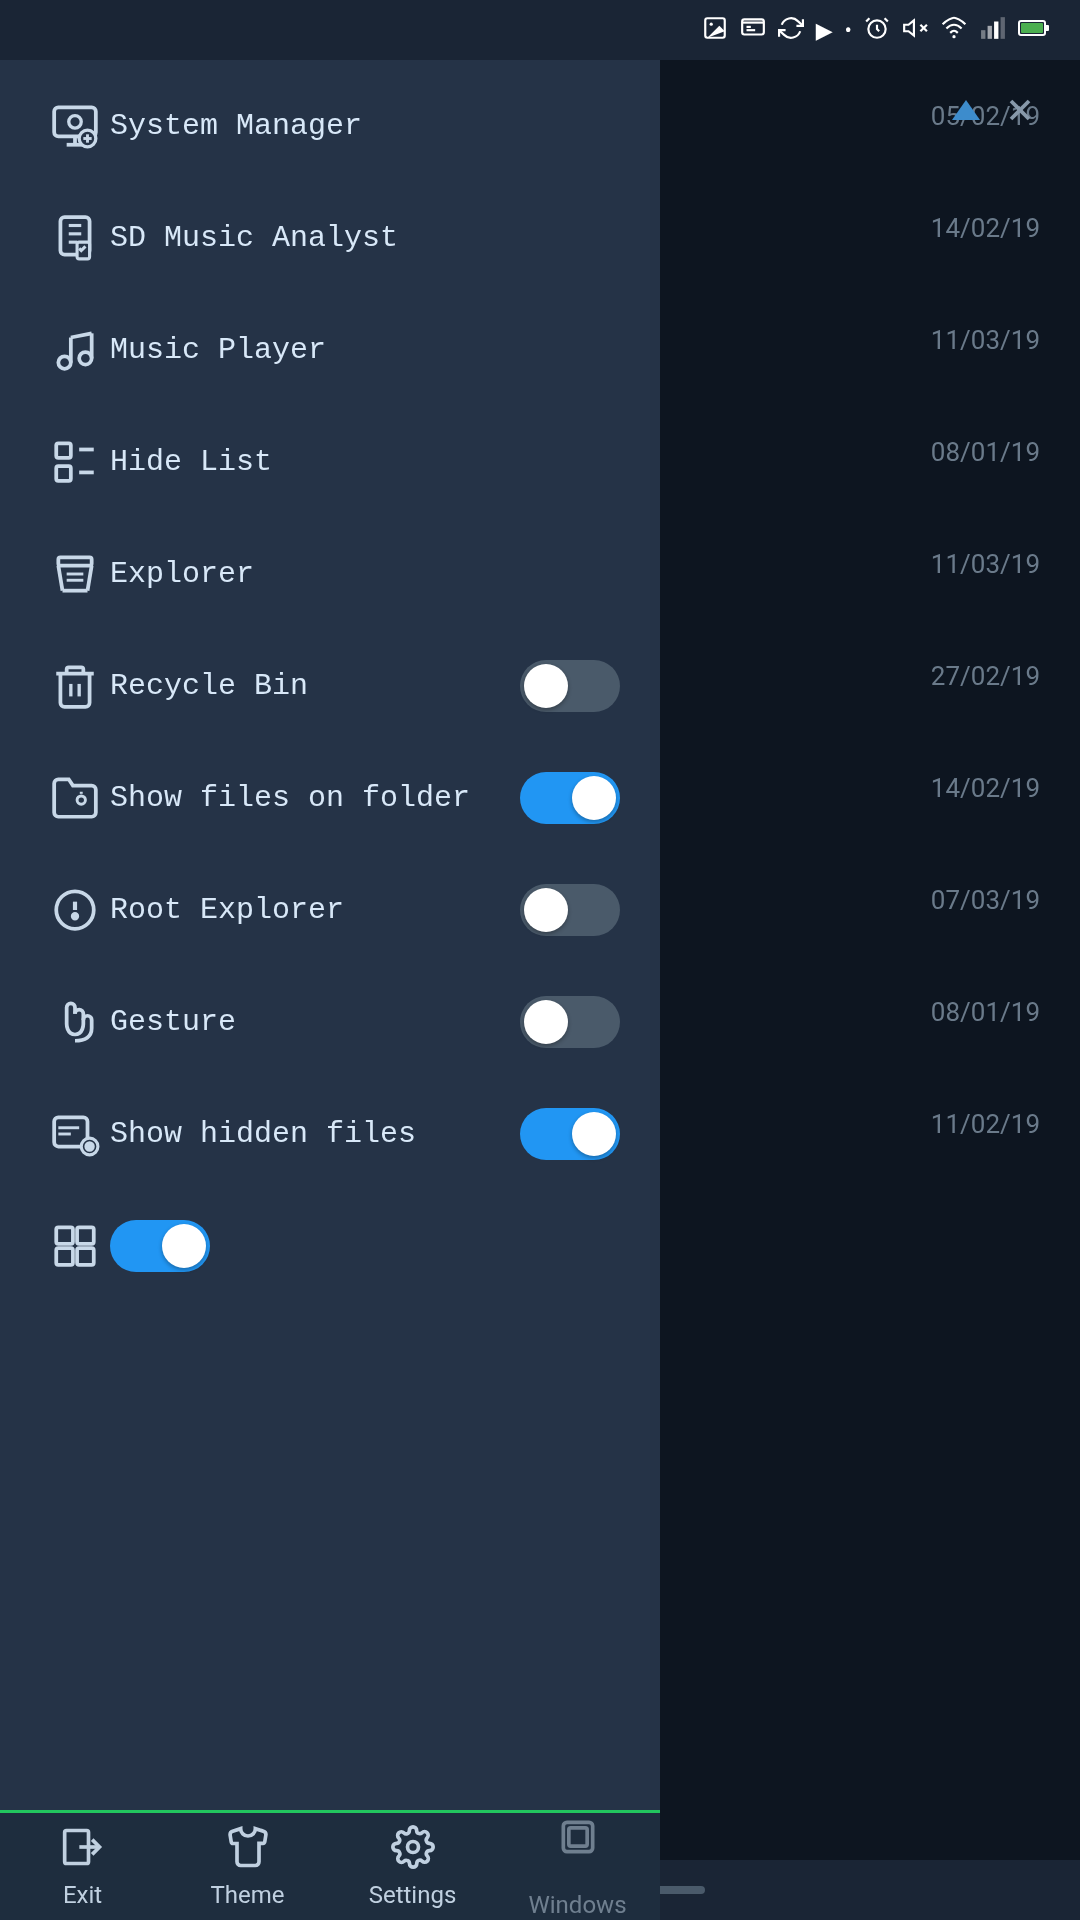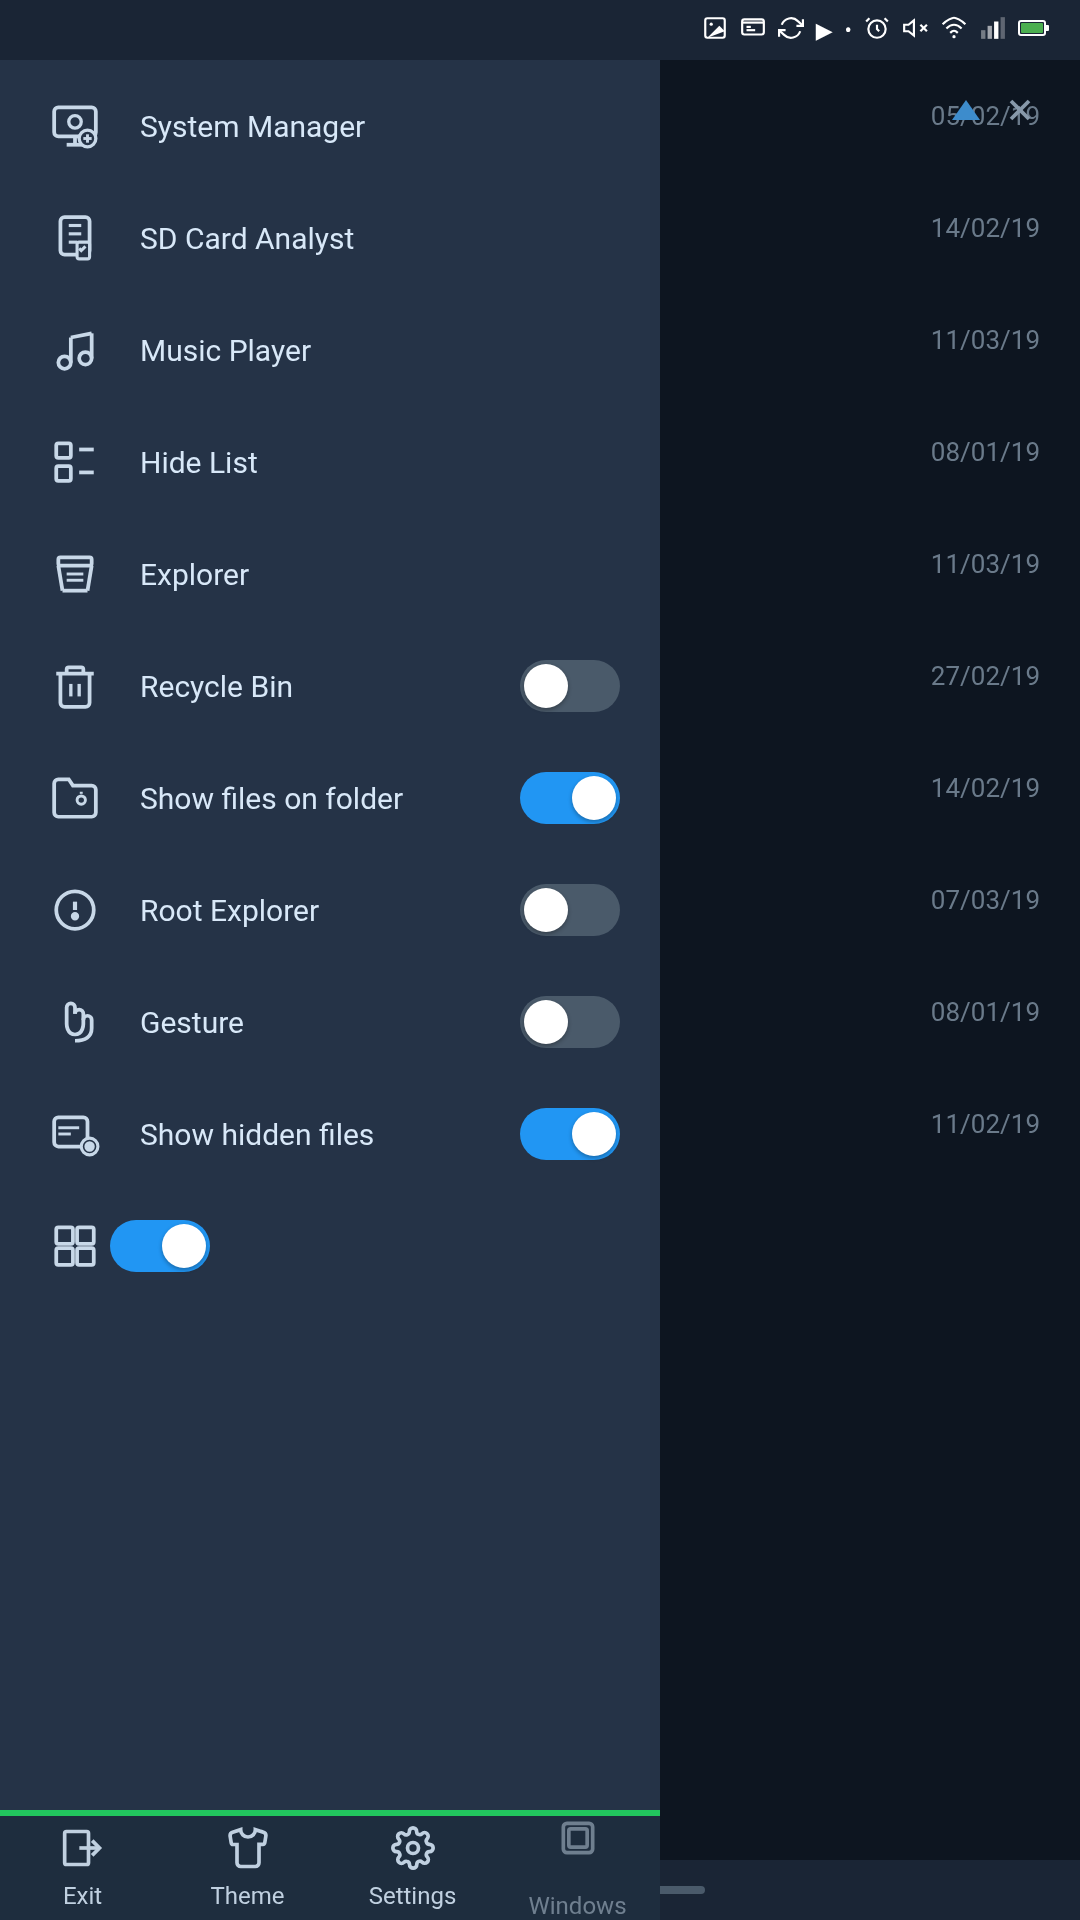--- a/index.html
+++ b/index.html
@@ -147,22 +147,22 @@
       width: 50px;
       height: 50px;
       fill: none;
       stroke: #c8d8e8;
       stroke-width: 2;
     }
 
     .menu-label {
       color: #d8e8f8;
       font-size: 30px;
-      margin-left: 30px;
       flex: 1;
+      font-family: Liberation Mono, monospace;
     }
 
     .toggle-track {
       width: 100px;
       height: 52px;
       border-radius: 26px;
       position: relative;
       cursor: pointer;
     }
 
@@ -192,21 +192,21 @@
     .toggle-track.on .toggle-thumb {
       left: 52px;
     }
 
     
     .bottom-nav {
       height: 110px;
       background: #1e2d3e;
       display: flex;
       align-items: center;
-      border-top: 6px solid #22c55e;
+      border-top: 3px solid #22c55e;
       flex-shrink: 0;
     }
 
     .nav-item {
       flex: 1;
       display: flex;
       flex-direction: column;
       align-items: center;
       justify-content: center;
       gap: 8px;
@@ -384,21 +384,21 @@
         <div class="menu-icon">
           <svg viewBox="0 0 24 24">
             <rect x="5" y="2" width="14" height="18" rx="2" stroke="#c8d8e8" stroke-width="1.8" fill="none"></rect>
             <line x1="9" y1="6" x2="15" y2="6" stroke="#c8d8e8" stroke-width="1.5"></line>
             <line x1="9" y1="10" x2="15" y2="10" stroke="#c8d8e8" stroke-width="1.5"></line>
             <line x1="9" y1="14" x2="13" y2="14" stroke="#c8d8e8" stroke-width="1.5"></line>
             <rect x="13" y="14" width="6" height="8" rx="1" fill="#253347" stroke="#c8d8e8" stroke-width="1.5"></rect>
             <polyline points="14,17 15,18 17,16" stroke="#c8d8e8" stroke-width="1.5" fill="none"></polyline>
           </svg>
         </div>
-        <span class="menu-label">SD Card Analyst</span>
+        <span class="menu-label">SD Music Analyst</span>
       </div>
       <div class="menu-item">
         <div class="menu-icon">
           <svg viewBox="0 0 24 24">
             <circle cx="7" cy="18" r="3" stroke="#c8d8e8" stroke-width="1.8" fill="none"></circle>
             <circle cx="17" cy="16" r="3" stroke="#c8d8e8" stroke-width="1.8" fill="none"></circle>
             <line x1="10" y1="18" x2="10" y2="6" stroke="#c8d8e8" stroke-width="1.8"></line>
             <line x1="10" y1="6" x2="20" y2="4" stroke="#c8d8e8" stroke-width="1.8"></line>
             <line x1="20" y1="4" x2="20" y2="16" stroke="#c8d8e8" stroke-width="1.8"></line>
           </svg>

